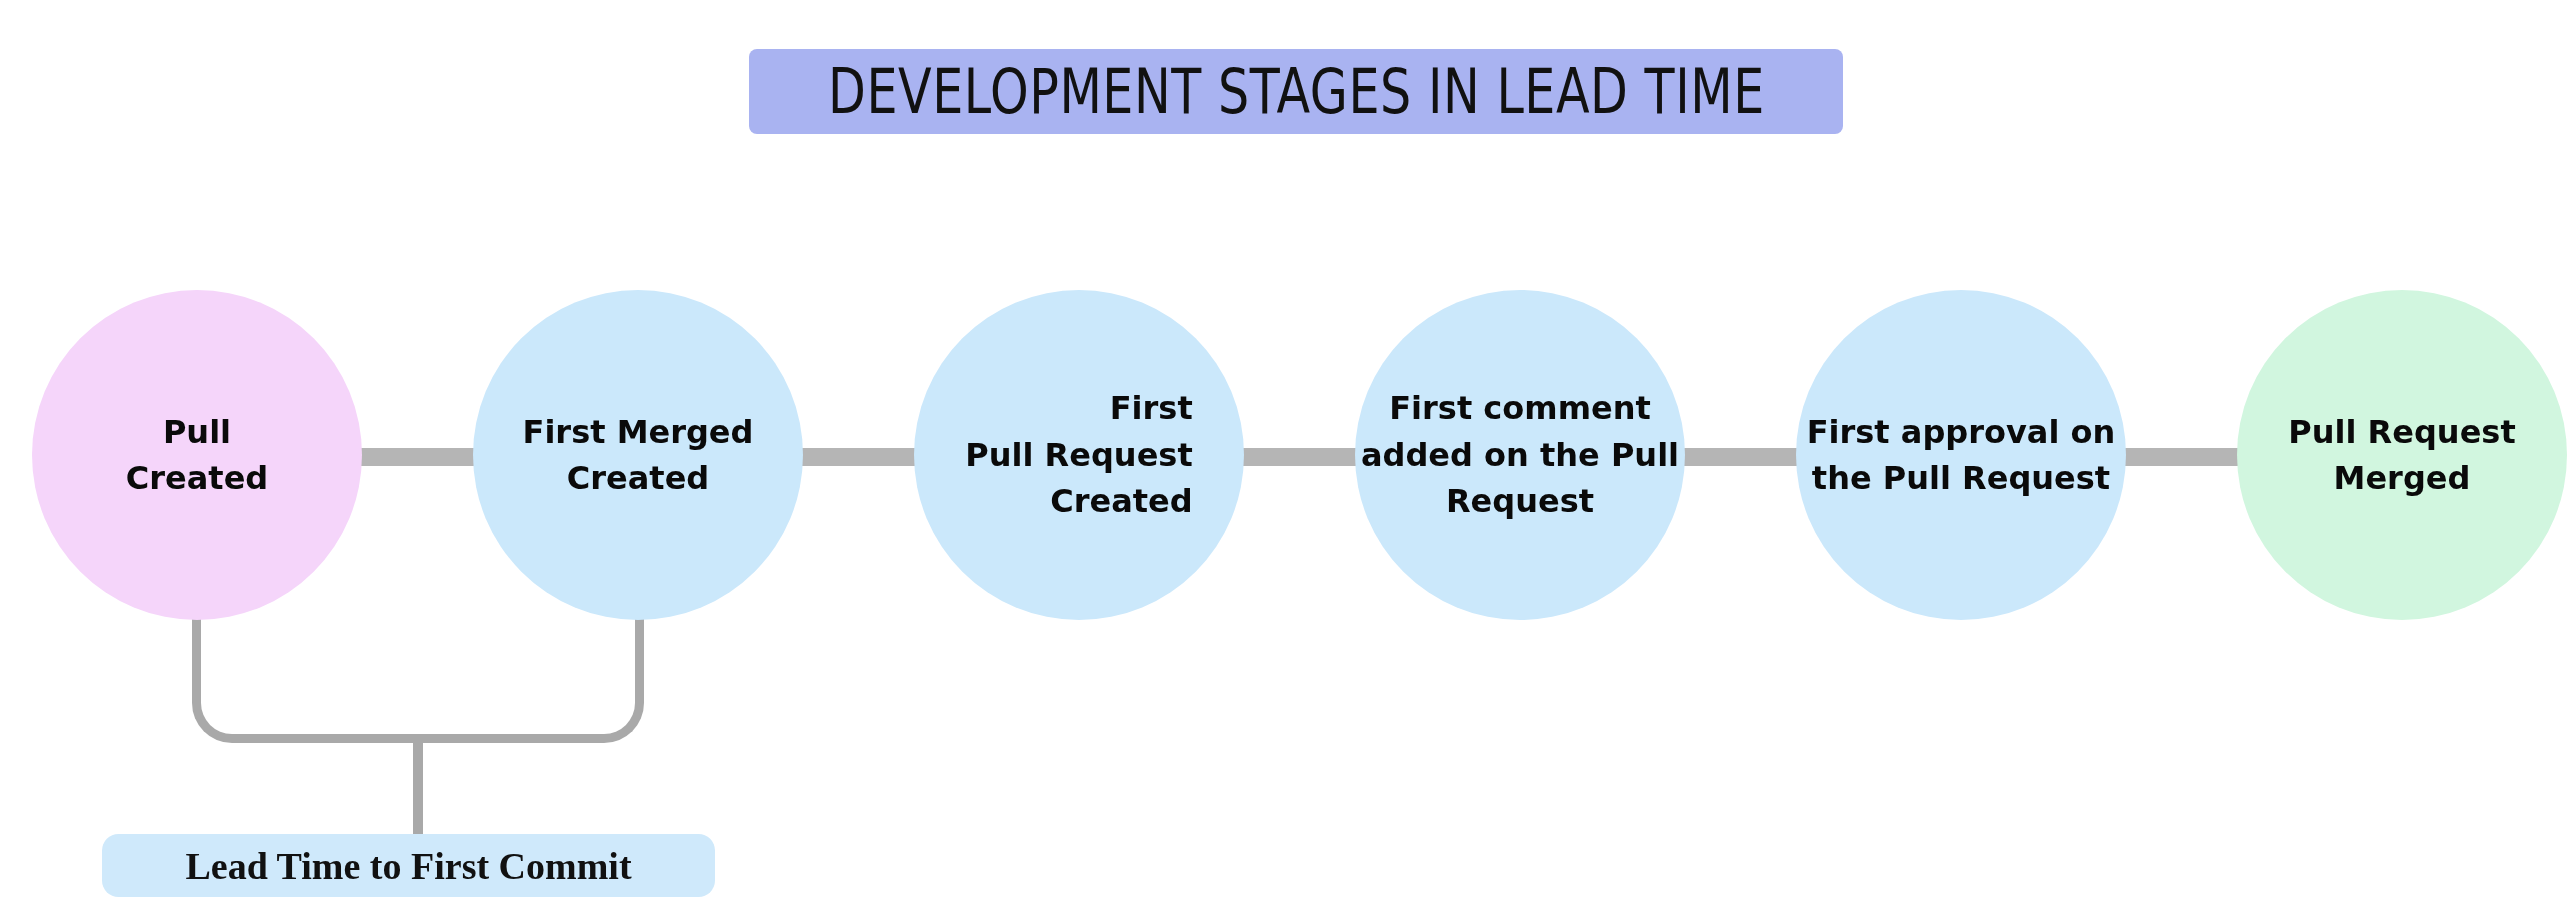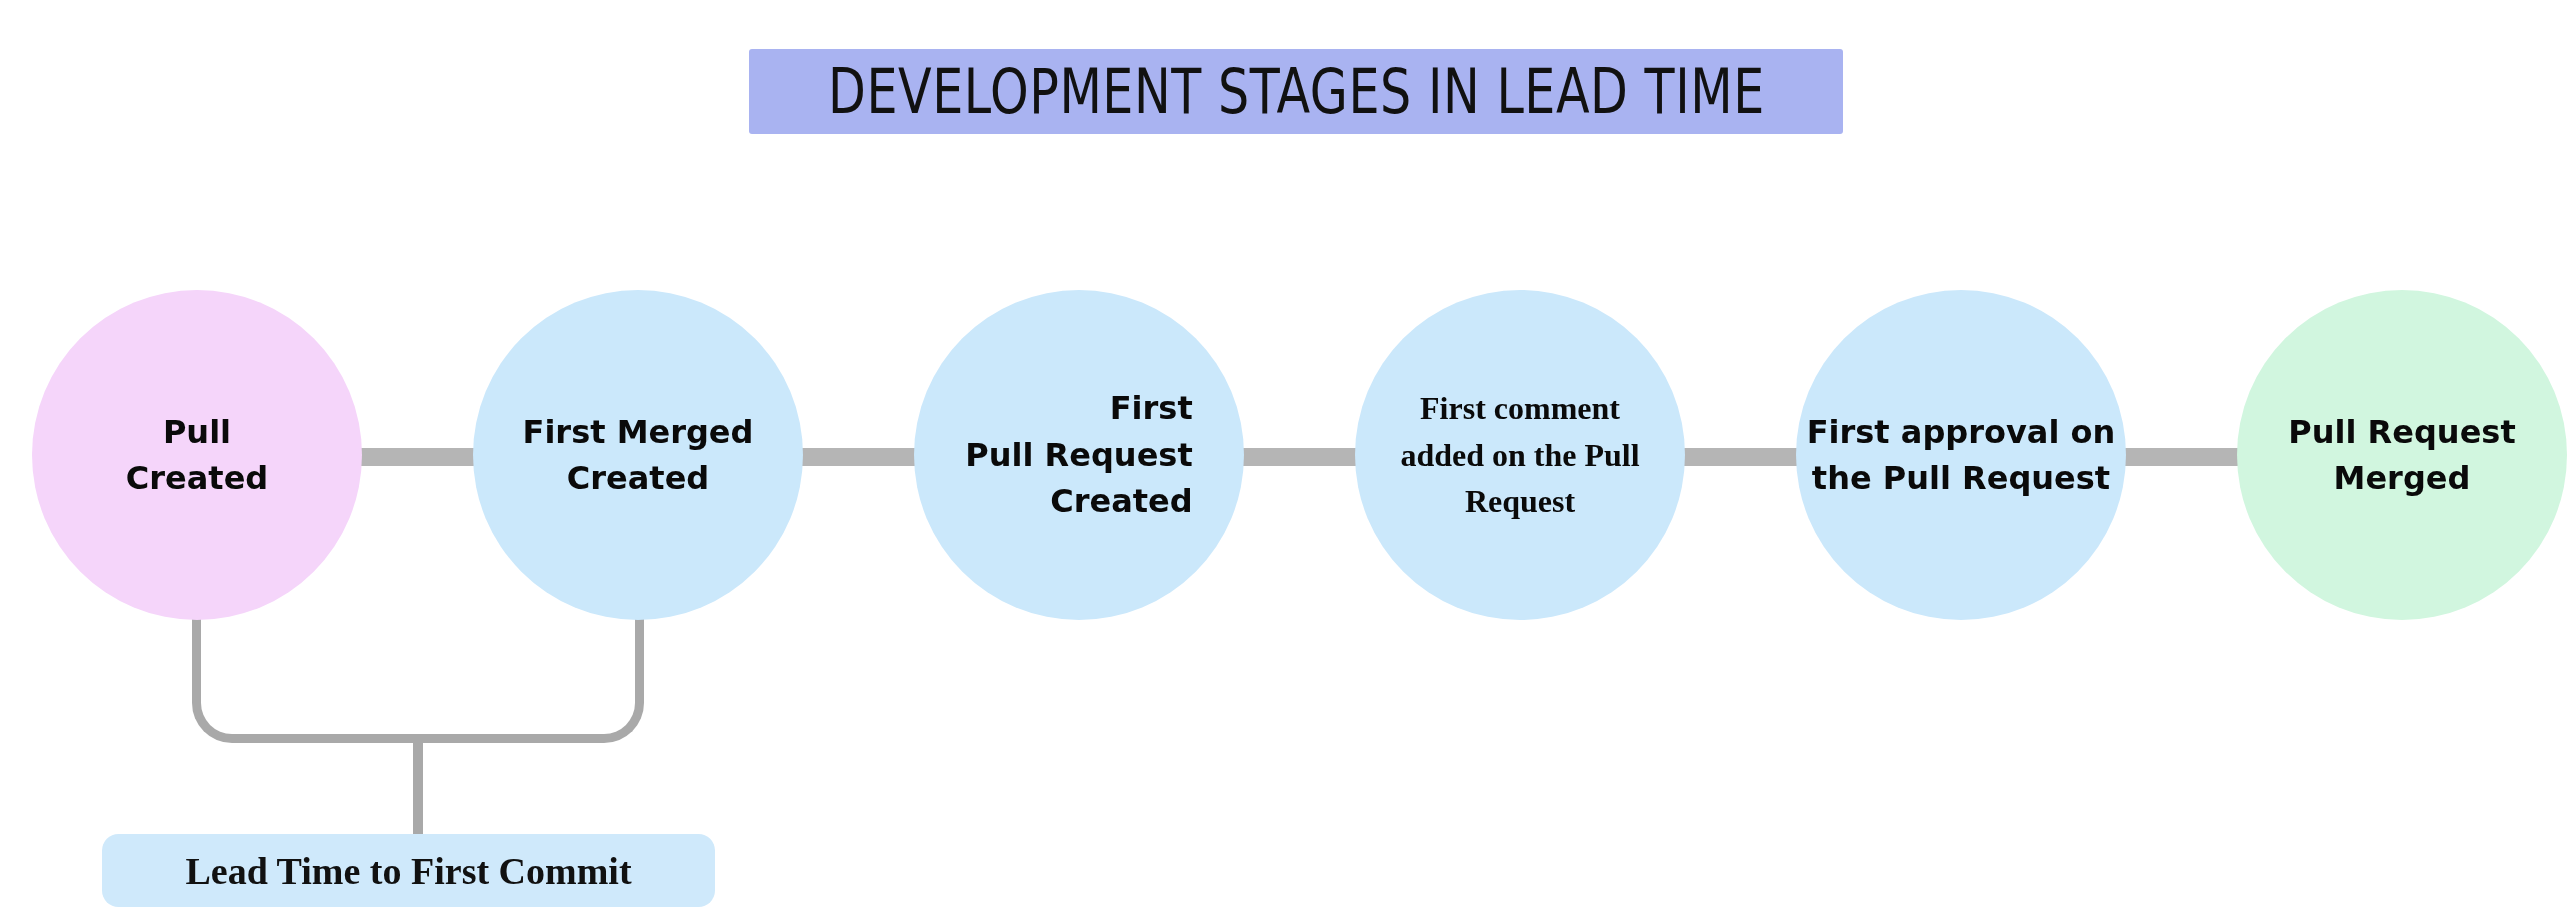--- a/index.html
+++ b/index.html
@@ -11,21 +11,21 @@
     overflow: hidden;
     font-family: "DejaVu Sans", "Liberation Sans", sans-serif;
   }
 
   
   .title-banner {
     position: absolute;
     left: 749px; top: 49px;
     width: 1094px; height: 85px;
     display: flex; align-items: center; justify-content: center;
-    border-radius: 3px;
+    border-radius: 8px;
   }
   .title-banner .title-text {
     font-size: 63px;
     font-weight: 500;
     color: #111111;
     letter-spacing: 0.7px;
     white-space: nowrap;
     transform: scaleX(0.78);
     transform-origin: center center;
   }
@@ -51,21 +51,21 @@
   .stage .stage-label {
     font-size: 32px;
     font-weight: 700;
     color: #0a0a0a;
     line-height: 1.45;
     white-space: pre-line;
   }
   .stage-1 { left: 32px; }
   .stage-2 { left: 473px; }
   .stage-3 { left: 914px; }
-  .stage-4 { left: 1355px; font-family: Liberation Serif, serif; }
+  .stage-4 { left: 1355px; }
   .stage-5 { left: 1796px; }
   .stage-6 { left: 2237px; }
 
   
   .bracket {
     position: absolute;
     left: 192px; top: 615px;
     width: 452px; height: 128px;
     box-sizing: border-box;
     border-left: 9.6px solid;
@@ -80,21 +80,21 @@
     position: absolute;
     left: 413px; top: 742px;
     width: 9.6px; height: 95px;
     z-index: 0;
   }
 
   
   .annotation-box {
     position: absolute;
     left: 102px; top: 834px;
-    width: 613px; height: 73px;
+    width: 613px; height: 63px;
     border-radius: 16.5px;
     display: flex; align-items: center; justify-content: center;
     z-index: 2;
   }
   .annotation-box .annotation-text {
     font-family: cursive;
     font-size: 38px;
     font-weight: 700;
     color: #111111;
     white-space: nowrap;

